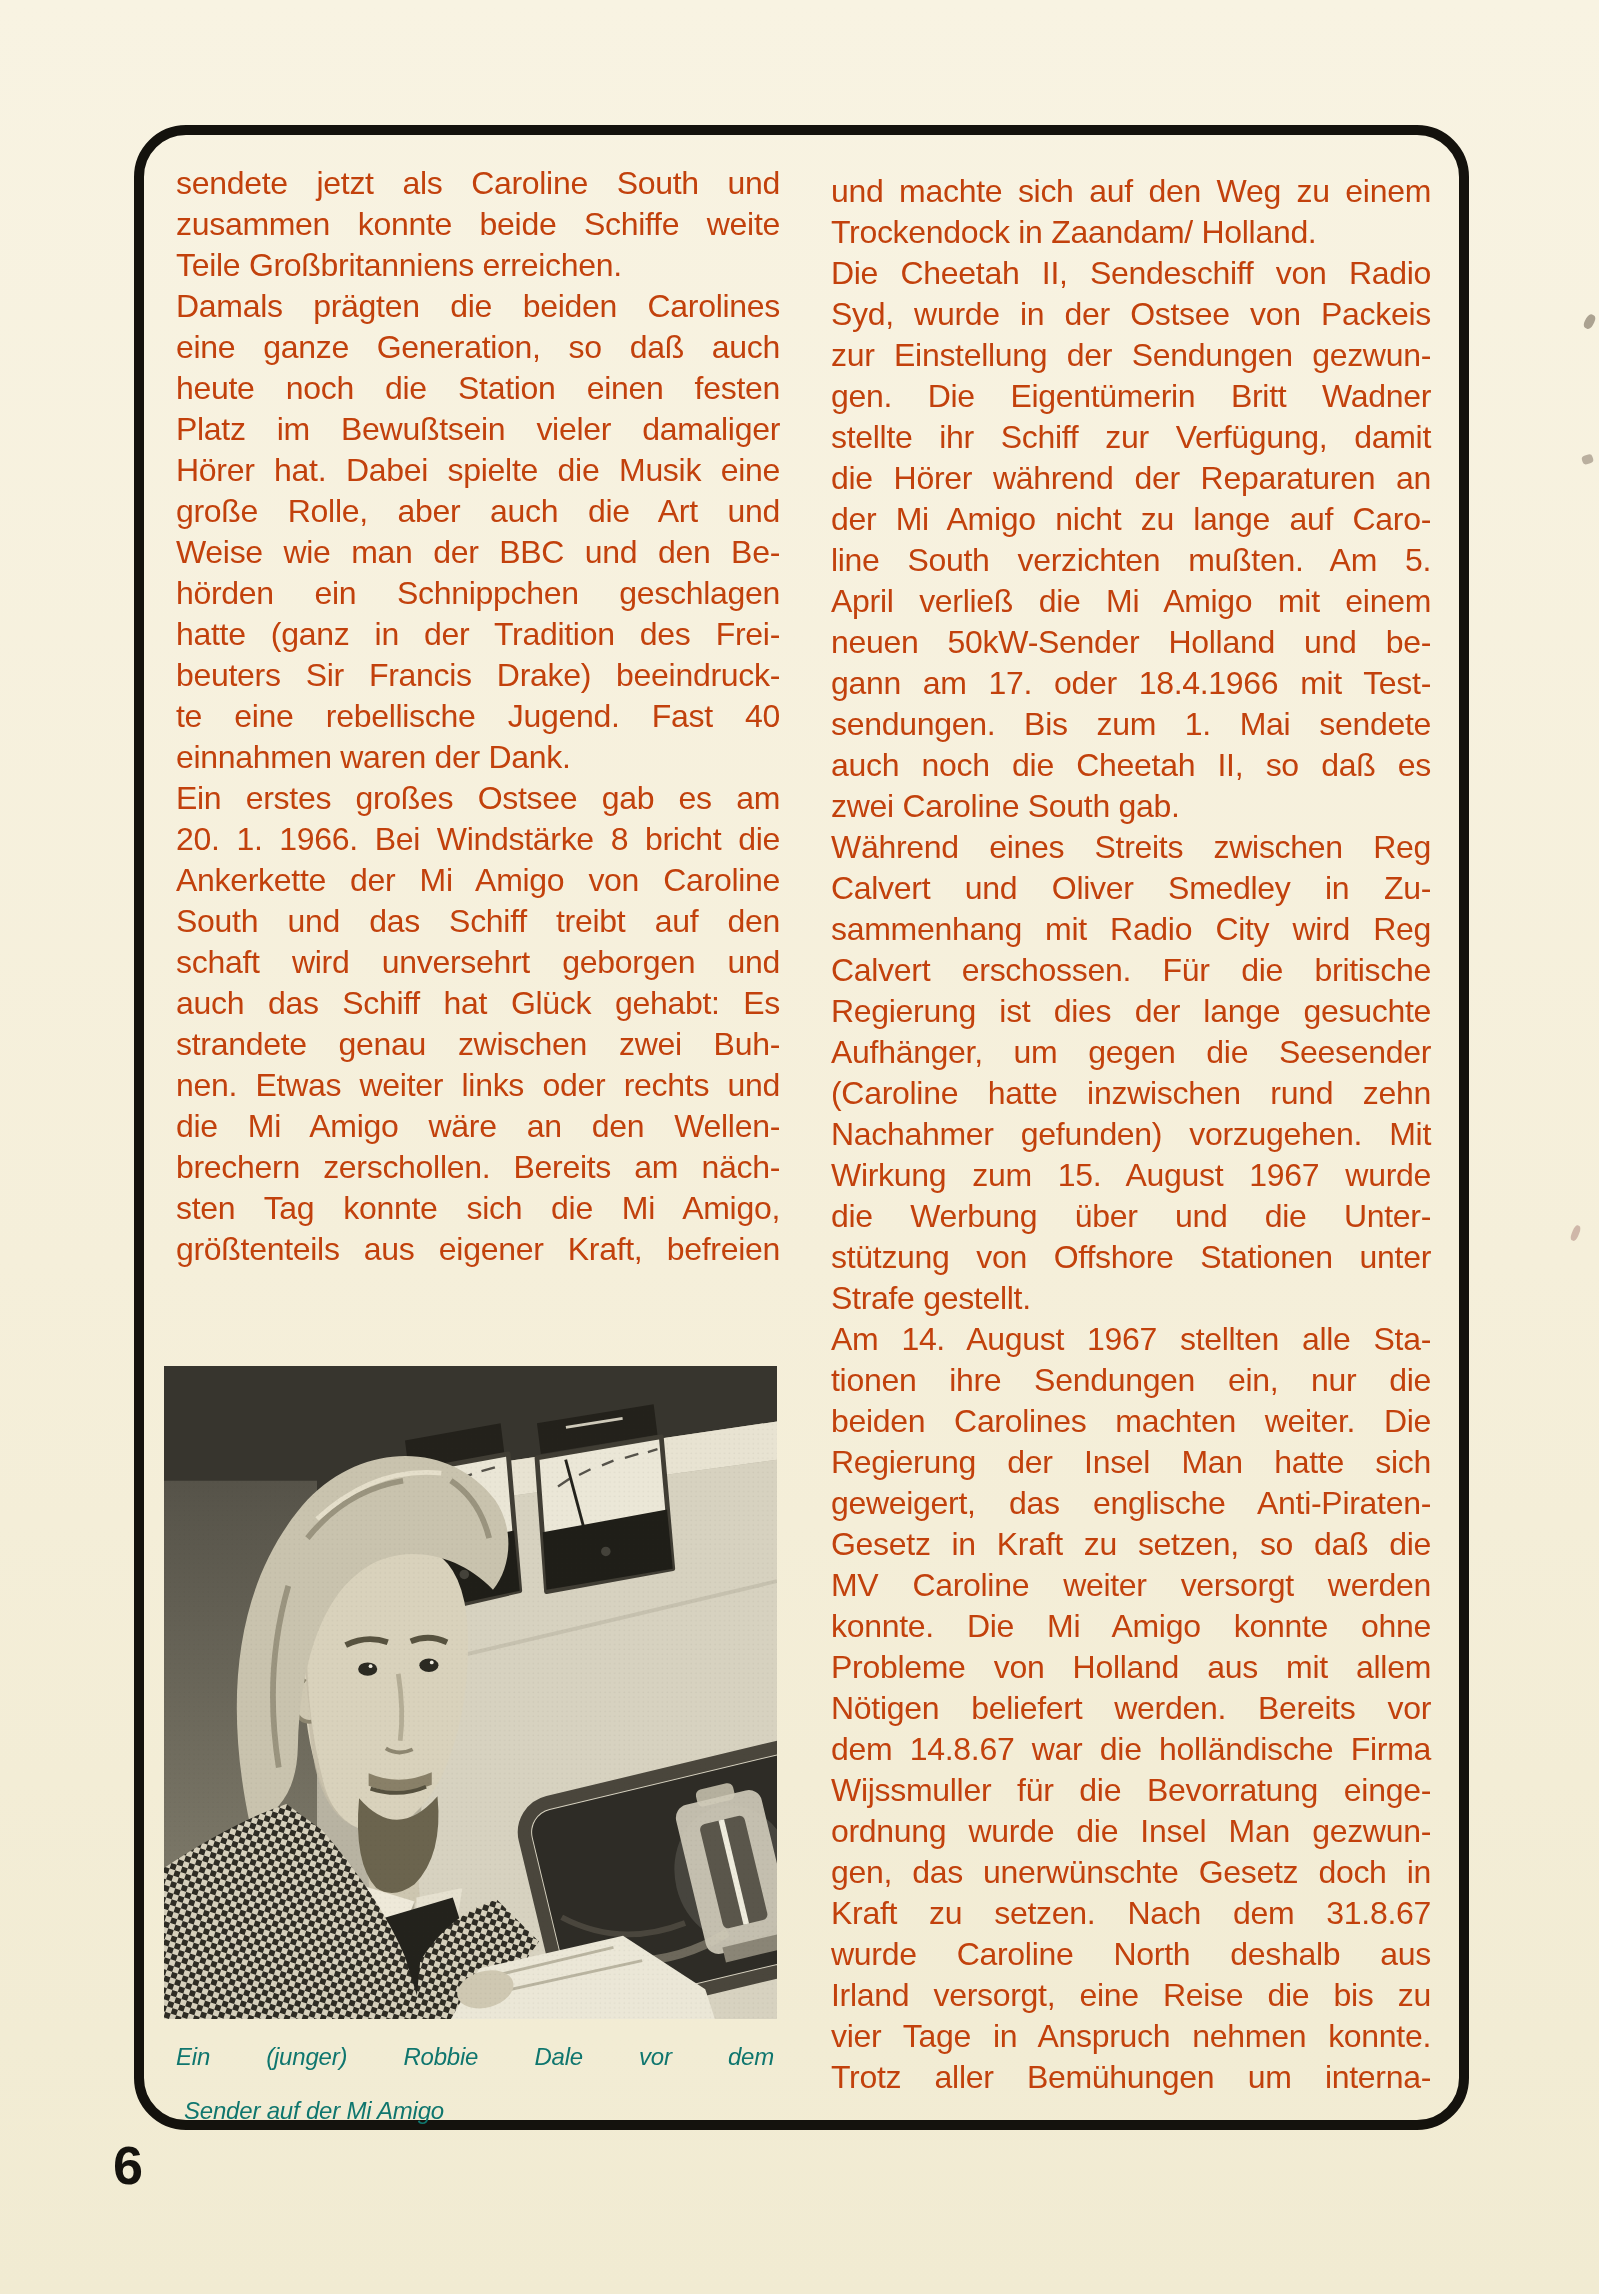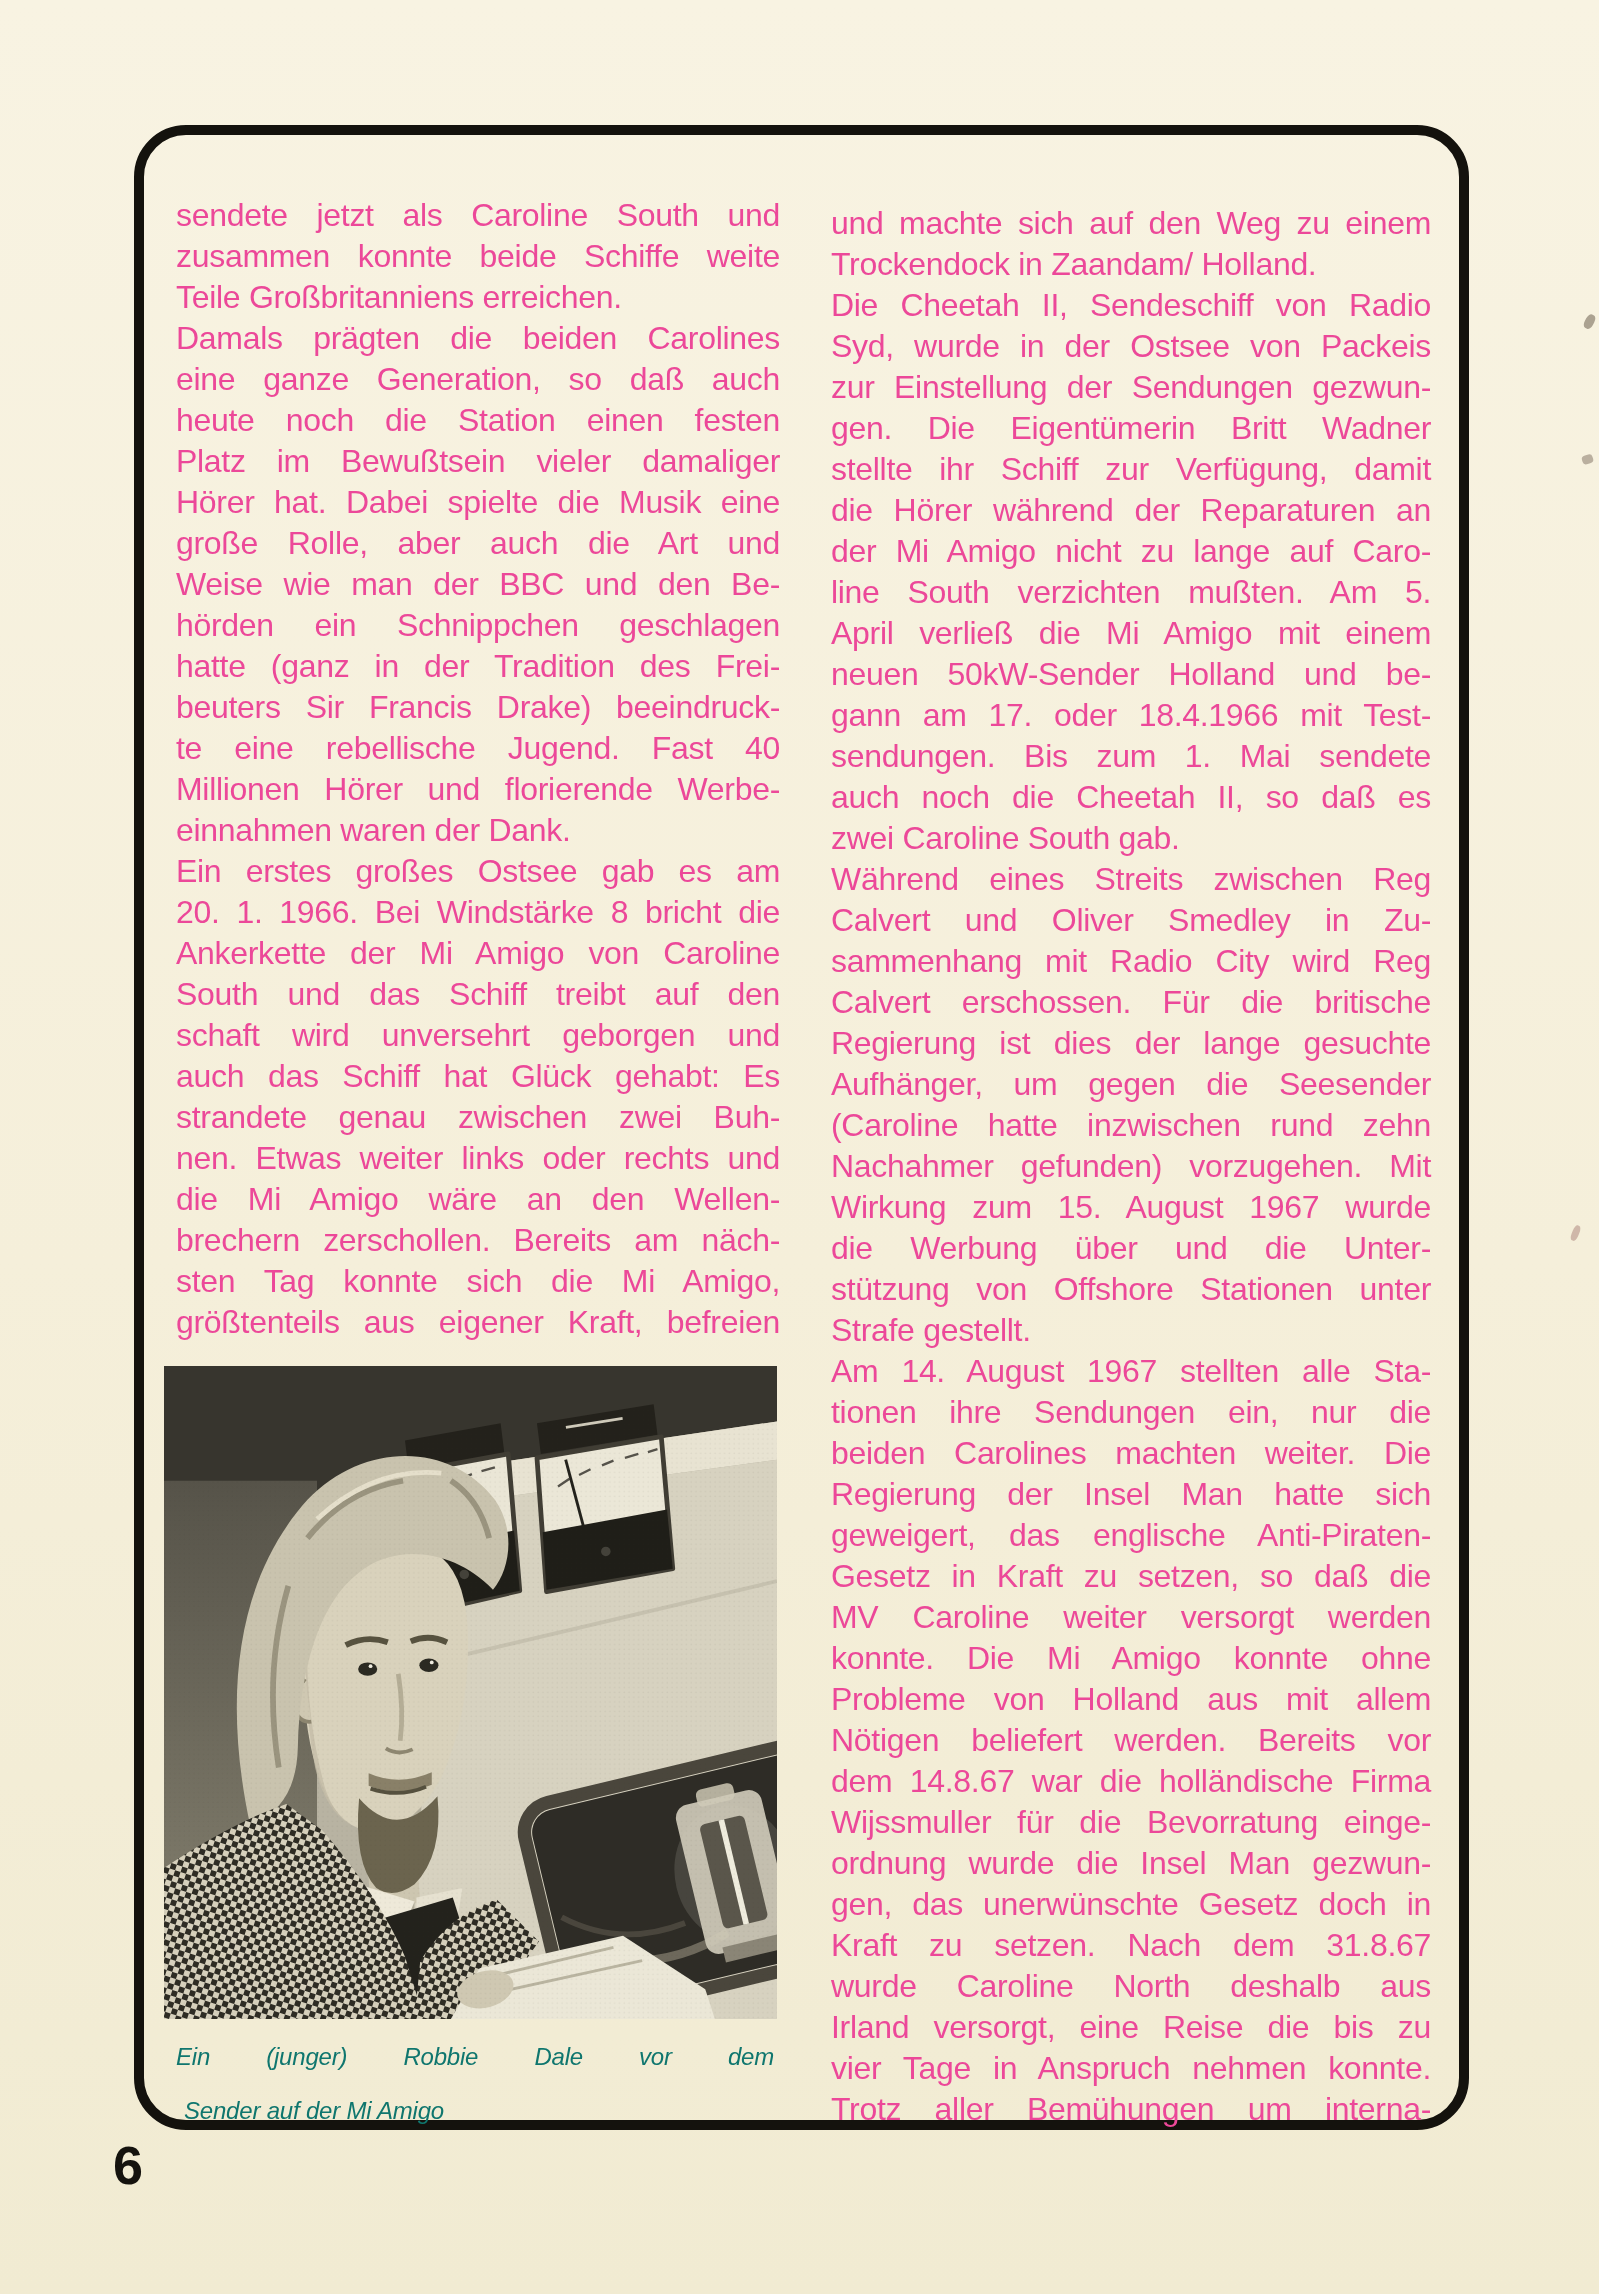--- a/index.html
+++ b/index.html
@@ -10,21 +10,21 @@
     color:#1b1a13;
   }
   .page{position:absolute;inset:0;}
   .frame{
     position:absolute;left:134px;top:125px;width:1335px;height:2005px;
     box-sizing:border-box;border:10.5px solid #14120d;border-radius:52px;
     background:transparent;
   }
   .col{
     position:absolute;font-size:32px;letter-spacing:-0.3px;
-    font-weight:400;color:#ec4899;margin-top:32px;
+    font-weight:400;color:#c2410c;
   }
   .col-left{left:176px;top:163px;width:604px;}
   .col-right{left:831px;top:171px;width:600px;}
   .tline{
     text-align:justify;text-align-last:justify;
     white-space:normal;
   }
   .col-left  .tline{line-height:41px;height:41px;}
   .col-right .tline{line-height:41px;height:41px;}
   .tline.pend{text-align-last:left;}
@@ -62,21 +62,20 @@
       <div class="tline">eine ganze Generation, so daß auch</div>
       <div class="tline">heute noch die Station einen festen</div>
       <div class="tline">Platz im Bewußtsein vieler damaliger</div>
       <div class="tline">Hörer hat. Dabei spielte die Musik eine</div>
       <div class="tline">große Rolle, aber auch die Art und</div>
       <div class="tline">Weise wie man der BBC und den Be-</div>
       <div class="tline">hörden ein Schnippchen geschlagen</div>
       <div class="tline">hatte (ganz in der Tradition des Frei-</div>
       <div class="tline">beuters Sir Francis Drake) beeindruck-</div>
       <div class="tline">te eine rebellische Jugend. Fast 40</div>
-      <div class="tline">Millionen Hörer und florierende Werbe-</div>
       <div class="tline pend">einnahmen waren der Dank.</div>
       <div class="tline">Ein erstes großes Ostsee gab es am</div>
       <div class="tline">20. 1. 1966. Bei Windstärke 8 bricht die</div>
       <div class="tline">Ankerkette der Mi Amigo von Caroline</div>
       <div class="tline">South und das Schiff treibt auf den</div>
       <div class="tline">schaft wird unversehrt geborgen und</div>
       <div class="tline">auch das Schiff hat Glück gehabt: Es</div>
       <div class="tline">strandete genau zwischen zwei Buh-</div>
       <div class="tline">nen. Etwas weiter links oder rechts und</div>
       <div class="tline">die Mi Amigo wäre an den Wellen-</div>

